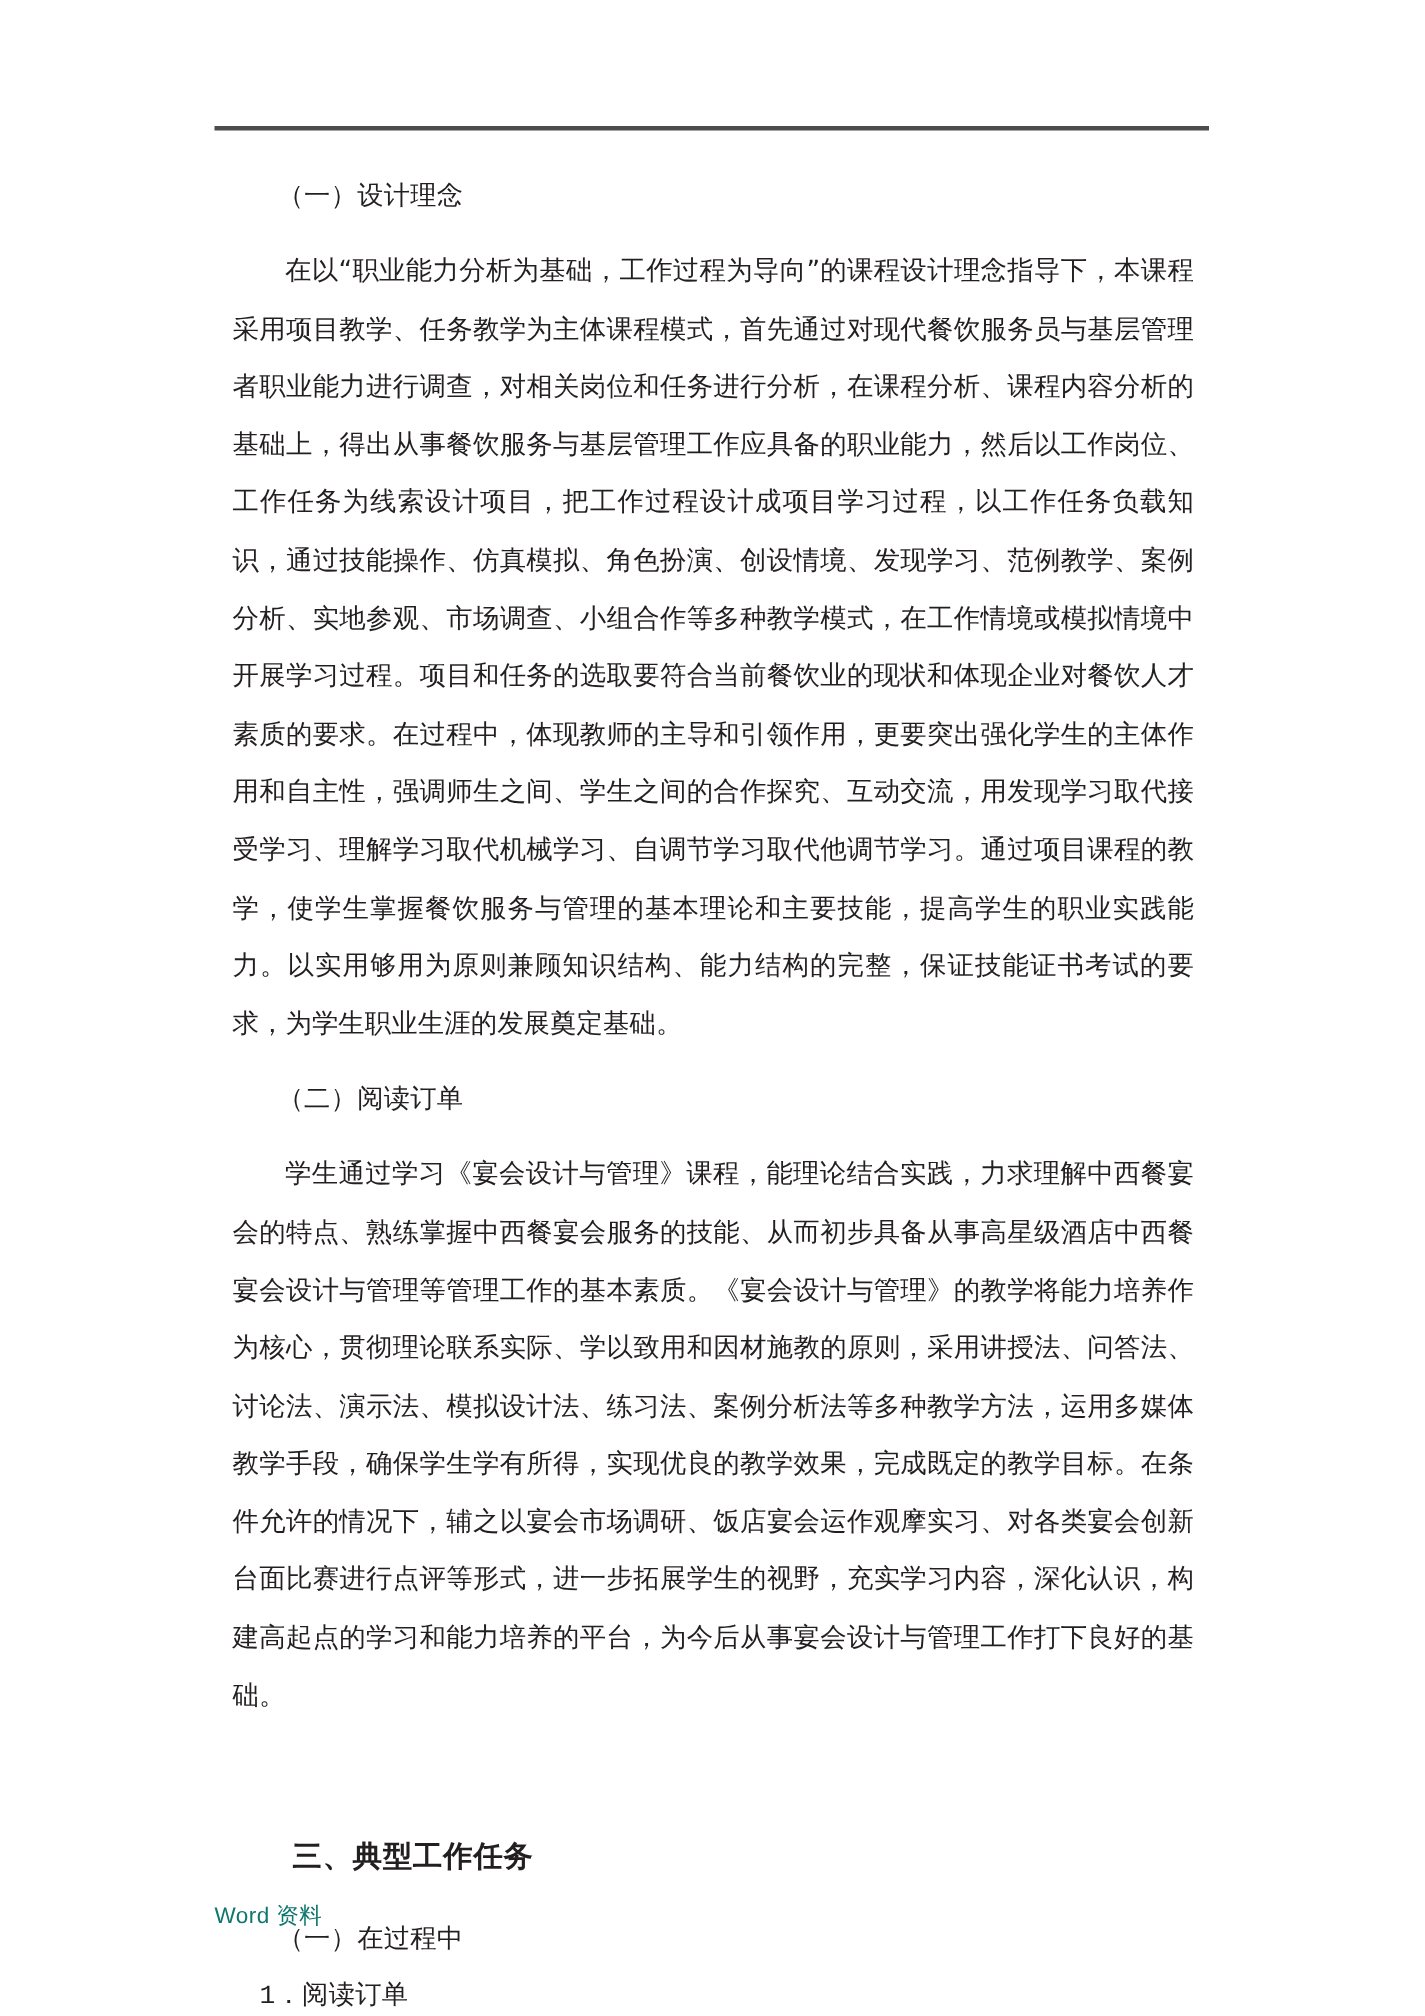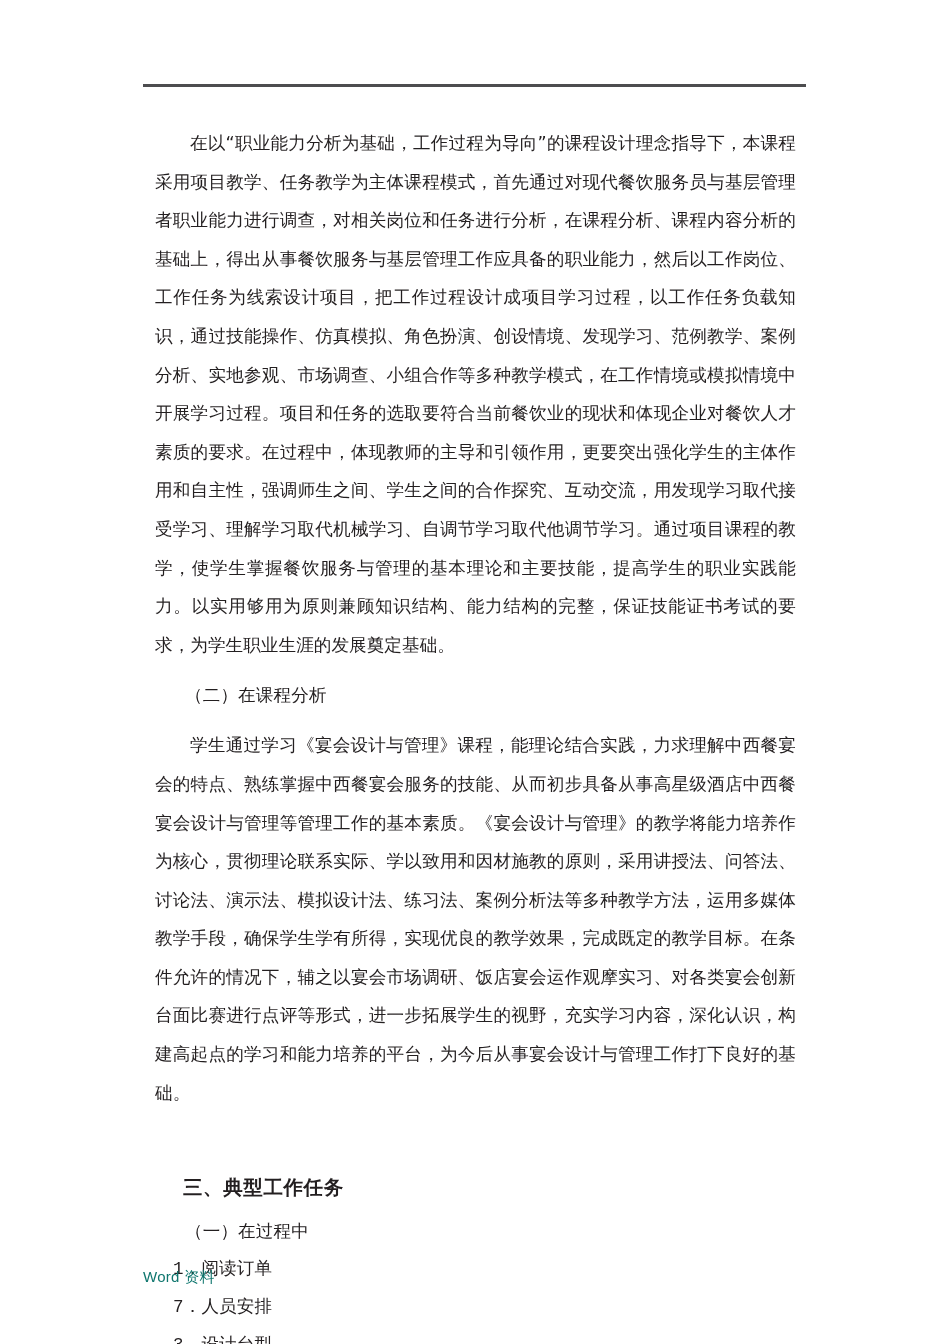--- a/index.html
+++ b/index.html
@@ -49,21 +49,21 @@
     text-indent: 42px;
     margin: 0;
     white-space: nowrap;
   }
 
   .section-heading {
     font-size: 19.5px;
     line-height: 40px;
     font-weight: bold;
     text-indent: 36px;
-    margin: 4px;
+    margin: 16px;
     letter-spacing: 0.6px;
     white-space: nowrap;
   }
 
   .para {
     font-size: 17.6px;
     line-height: 38.6px;
     text-align: justify;
     text-justify: inter-ideograph;
     text-indent: 35px;
@@ -96,24 +96,25 @@
 </style>
 </head>
 <body>
 
 <div class="page">
 
   <div class="header-rule"></div>
 
   <div class="content">
 
+    <p class="sub-heading">（一）设计理念</p>
 
     <p class="para">在以“职业能力分析为基础，工作过程为导向”的课程设计理念指导下，本课程采用项目教学、任务教学为主体课程模式，首先通过对现代餐饮服务员与基层管理者职业能力进行调查，对相关岗位和任务进行分析，在课程分析、课程内容分析的基础上，得出从事餐饮服务与基层管理工作应具备的职业能力，然后以工作岗位、工作任务为线索设计项目，把工作过程设计成项目学习过程，以工作任务负载知识，通过技能操作、仿真模拟、角色扮演、创设情境、发现学习、范例教学、案例分析、实地参观、市场调查、小组合作等多种教学模式，在工作情境或模拟情境中开展学习过程。项目和任务的选取要符合当前餐饮业的现状和体现企业对餐饮人才素质的要求。在过程中，体现教师的主导和引领作用，更要突出强化学生的主体作用和自主性，强调师生之间、学生之间的合作探究、互动交流，用发现学习取代接受学习、理解学习取代机械学习、自调节学习取代他调节学习。通过项目课程的教学，使学生掌握餐饮服务与管理的基本理论和主要技能，提高学生的职业实践能力。以实用够用为原则兼顾知识结构、能力结构的完整，保证技能证书考试的要求，为学生职业生涯的发展奠定基础。</p>
 
-    <p class="sub-heading">（二）在课程分析</p>
+    <p class="sub-heading">（二）阅读订单</p>
 
     <p class="para">学生通过学习《宴会设计与管理》课程，能理论结合实践，力求理解中西餐宴会的特点、熟练掌握中西餐宴会服务的技能、从而初步具备从事高星级酒店中西餐宴会设计与管理等管理工作的基本素质。《宴会设计与管理》的教学将能力培养作为核心，贯彻理论联系实际、学以致用和因材施教的原则，采用讲授法、问答法、讨论法、演示法、模拟设计法、练习法、案例分析法等多种教学方法，运用多媒体教学手段，确保学生学有所得，实现优良的教学效果，完成既定的教学目标。在条件允许的情况下，辅之以宴会市场调研、饭店宴会运作观摩实习、对各类宴会创新台面比赛进行点评等形式，进一步拓展学生的视野，充实学习内容，深化认识，构建高起点的学习和能力培养的平台，为今后从事宴会设计与管理工作打下良好的基础。</p>
 
     <div class="spacer-md"></div>
 
     <p class="section-heading">三、典型工作任务</p>
 
     <p class="sub-heading">（一）在过程中</p>
 
     <p class="list-item">1．阅读订单</p>

